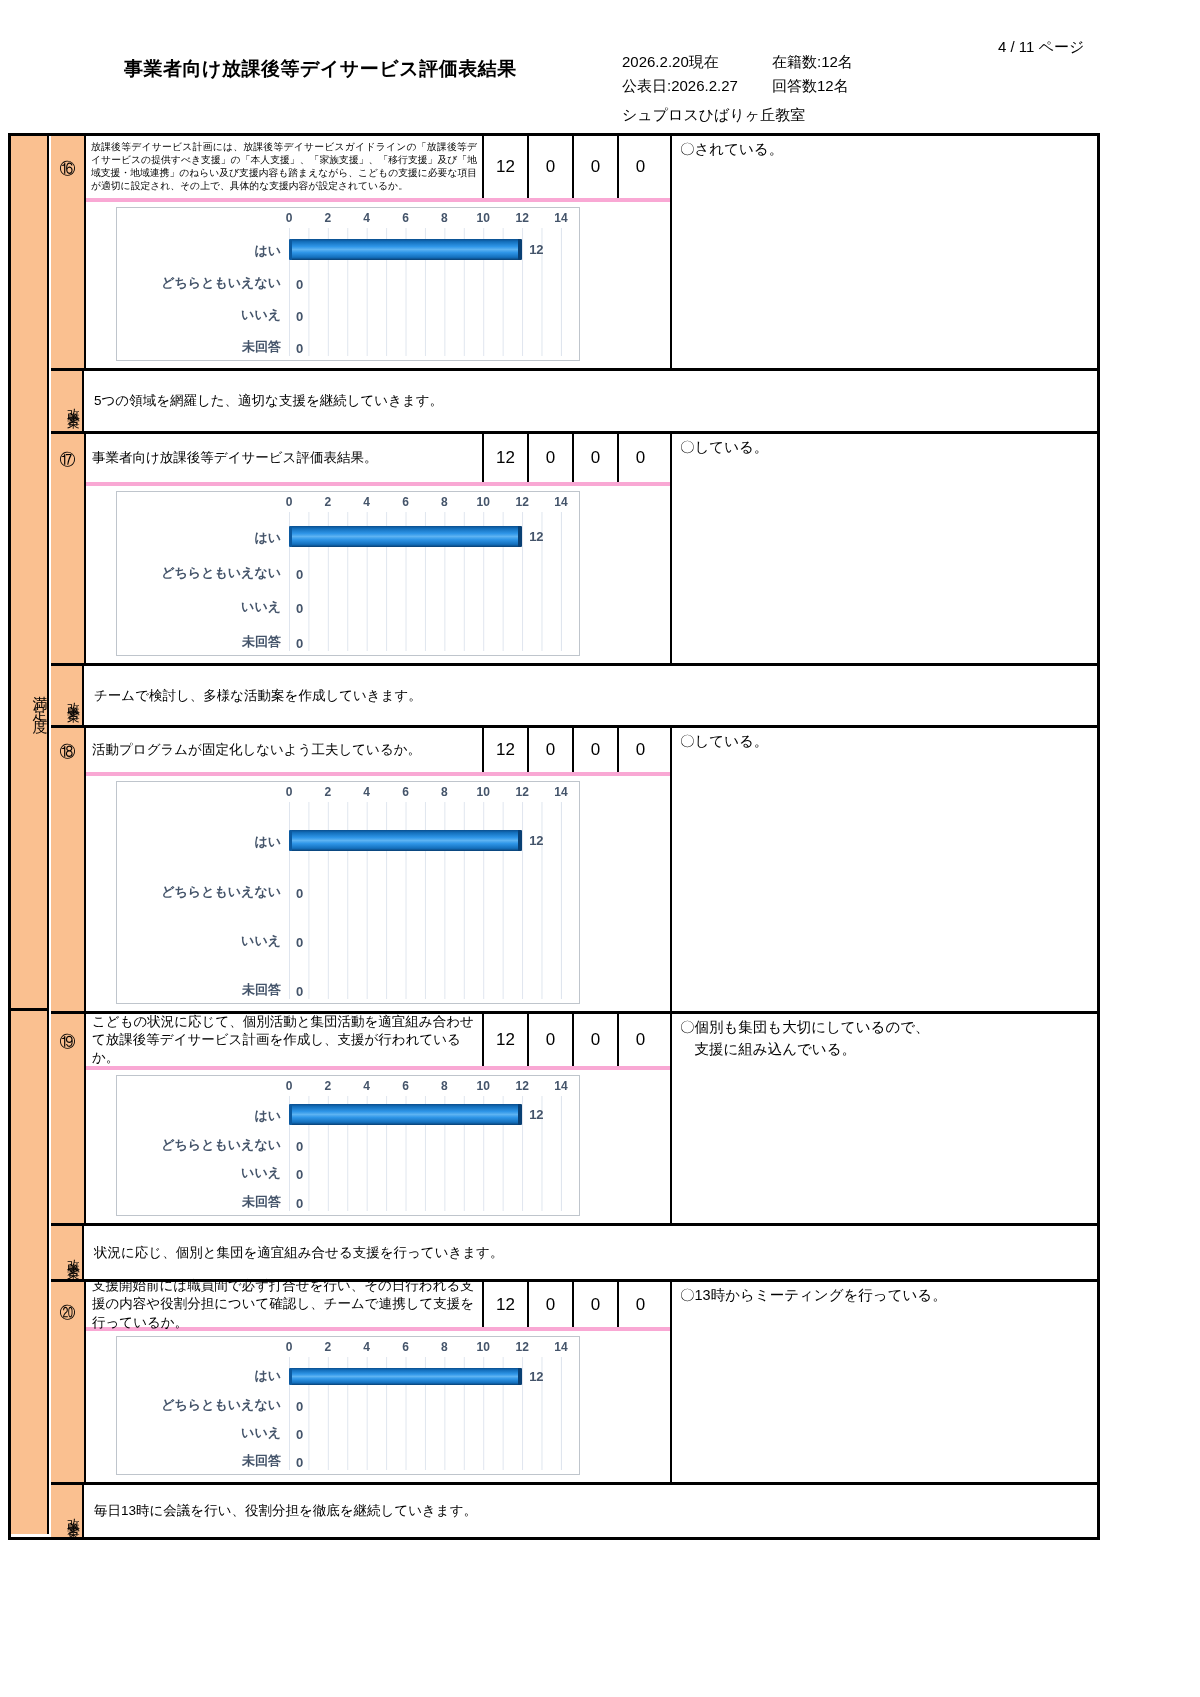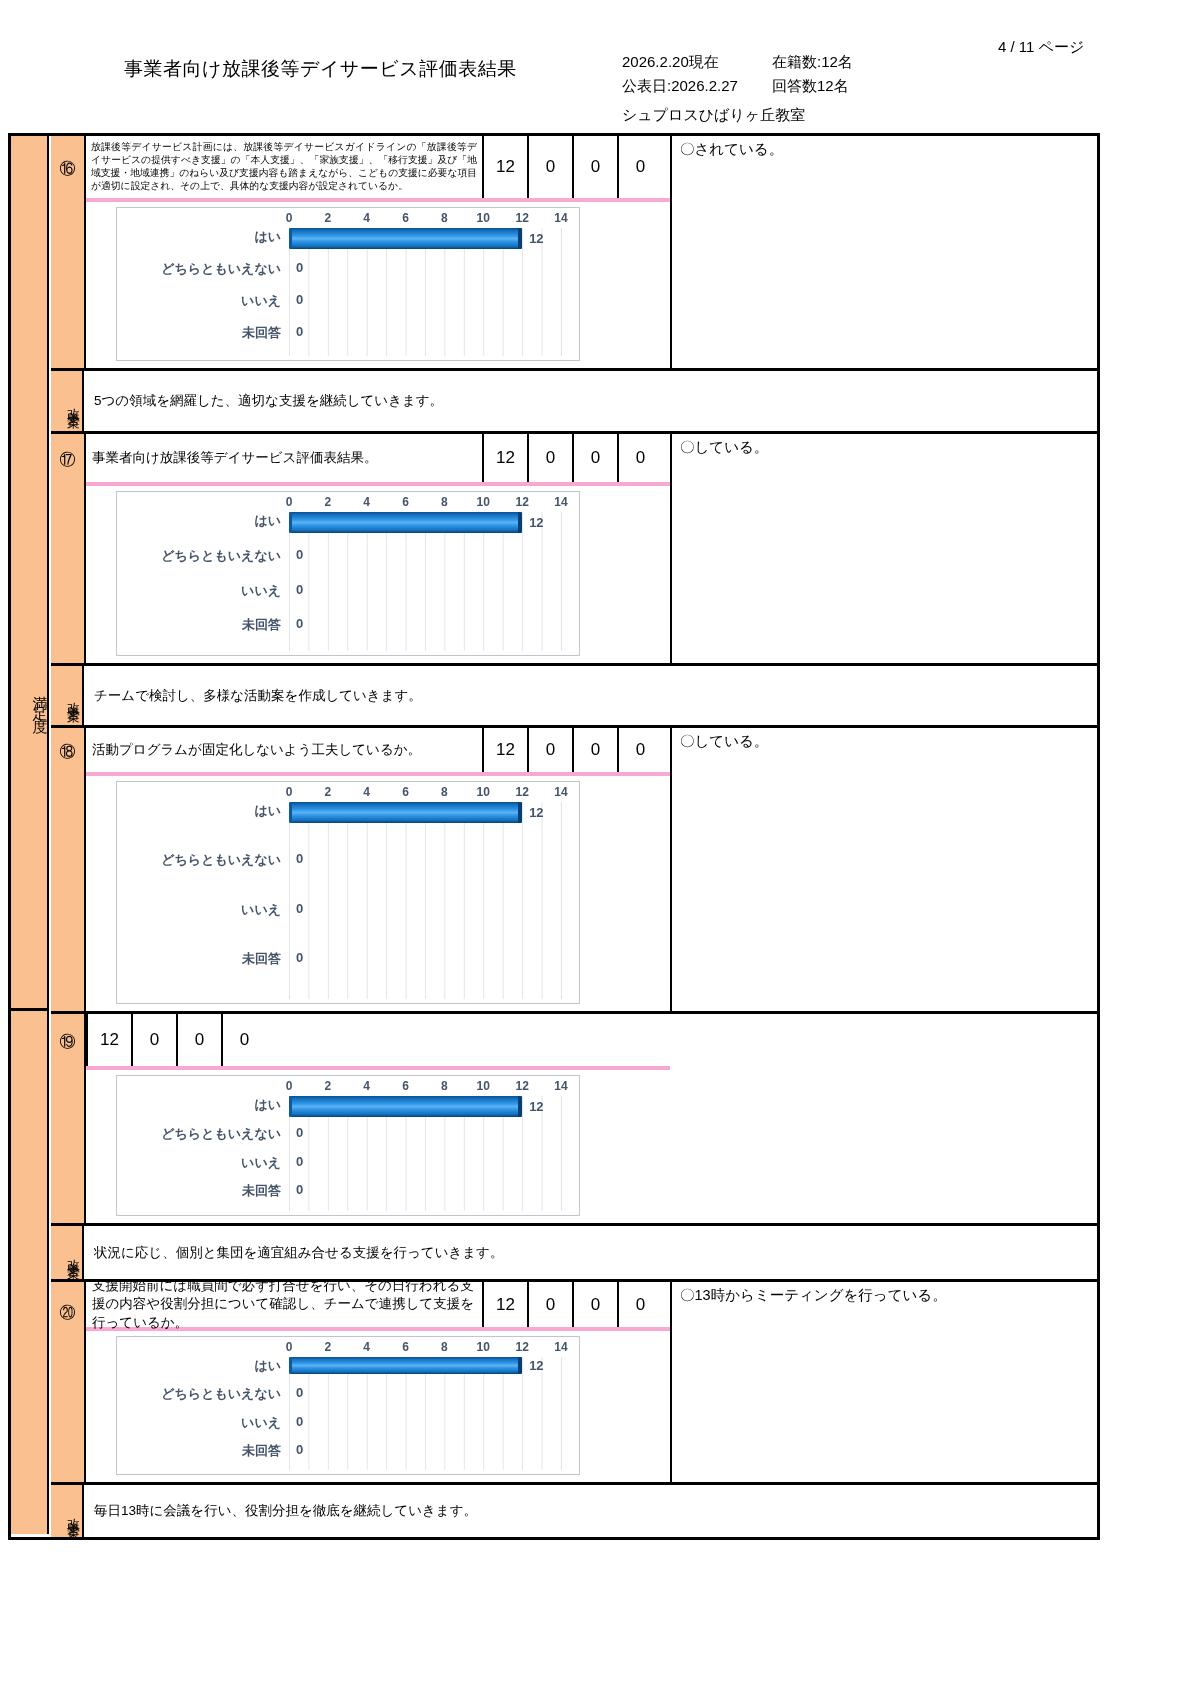--- a/index.html
+++ b/index.html
@@ -1,21 +1,21 @@
 <!DOCTYPE html>
 <html><head>
 <meta charset="utf-8">
 <style>
   html,body{margin:0;padding:0;background:#fff;}
   body{width:1200px;height:1697px;position:relative;font-family:"Liberation Sans","DejaVu Sans",sans-serif;color:#000;}
   .abs{position:absolute;}
 
   
   .page-num{left:998px;top:38px;font-size:15px;}
-  .doc-title{left:124px;top:56px;font-size:19px;font-weight:normal;letter-spacing:.5px;}
+  .doc-title{left:124px;top:56px;font-size:19px;font-weight:bold;letter-spacing:.5px;}
   .meta{left:622px;top:50px;font-size:15px;line-height:24px;}
   .meta .row{display:flex;}
   .meta .c1{width:150px;}
   .classroom{left:622px;top:106px;font-size:15px;}
 
   
   .tbl{left:8px;top:133px;width:1046px;border:3px solid #000;padding-left:40px;background:#fff;}
   .col1{position:absolute;left:0;top:0;width:38px;height:1401px;}
   .col1 .cell{background:#FAC090;border-right:2px solid #000;box-sizing:border-box;}
   .col1 .cellA{height:875px;border-bottom:3px solid #000;}
@@ -42,21 +42,21 @@
   .ktext{flex:1;display:flex;align-items:center;padding:2px 10px;font-size:13.5px;}
 
   
   .chartbox{position:absolute;left:30px;top:5px;bottom:7px;width:462px;border:1px solid #bfc5cc;background:#fff;}
   .axisrow{position:absolute;top:3px;left:172px;width:272px;height:15px;}
   .axisrow .tick{position:absolute;top:0;width:28px;text-align:center;font-size:12px;font-weight:bold;color:#44546A;}
   .rows{position:absolute;top:20px;left:0;right:4px;bottom:4px;}
   .plotbg{position:absolute;left:172px;top:0;bottom:0;width:272px;
           background-image:linear-gradient(to right,#dfe5ee 1px,transparent 1px);
           background-size:19.4286px 100%;border-right:1px solid #dfe5ee;}
-  .r{display:flex;align-items:flex-start;height:25%;position:relative;}
+  .r{display:flex;align-items:flex-end;height:25%;position:relative;}
   .cat{width:164px;padding-right:8px;flex:none;text-align:right;font-size:13px;font-weight:bold;color:#44546A;}
   .barzone{flex:1;display:flex;align-items:center;position:relative;}
   .bar{height:21px;border-radius:1px;
        background:linear-gradient(180deg,#0a4e8e 0%,#1470bd 13%,#2f96e8 36%,#5db3f2 50%,#2f96e8 64%,#1470bd 87%,#083f73 100%);
        border-left:3px solid #0c5aa0;border-right:4px solid #083f73;box-sizing:border-box;}
   .val{margin-left:7px;font-size:13px;font-weight:bold;color:#44546A;}
   .b4 .bar{height:17px;}
 </style>
 </head>
 <body>
@@ -271,20 +271,21 @@
     </div>
   </div>
 
   <div class="block" style="height:268px">
     <div class="bmain">
       <div class="numcol">
         <div class="num" style="height:56px">⑲</div>
       </div>
       <div class="qcol">
         <div class="qrow" style="height:56px">
+          <div class="qtext">こどもの状況に応じて、個別活動と集団活動を適宜組み合わせて放課後等デイサービス計画を作成し、支援が行われているか。</div>
           <div class="cnt">12</div>
           <div class="cnt">0</div>
           <div class="cnt">0</div>
           <div class="cnt">0</div>
         </div>
         <div class="crow">
           <div class="chartbox">
             <div class="axisrow">
                 <span class="tick" style="left: -14px;">0</span>
                 <span class="tick" style="left: 24.857px;">2</span>
@@ -319,20 +320,22 @@
               <div class="r">
                   <span class="cat">未回答</span>
                   <span class="barzone">
                     <span class="val">0</span>
                   </span>
                 </div>
             </div>
           </div>
         </div>
       </div>
+      <div class="comment">〇個別も集団も大切にしているので、
+　支援に組み込んでいる。</div>
     </div>
     <div class="krow" style="height:56px">
       <div class="klabel">改善案</div>
       <div class="ktext">状況に応じ、個別と集団を適宜組み合せる支援を行っていきます。</div>
     </div>
   </div>
 
   <div class="block b4" style="height:255px">
     <div class="bmain">
       <div class="numcol">

